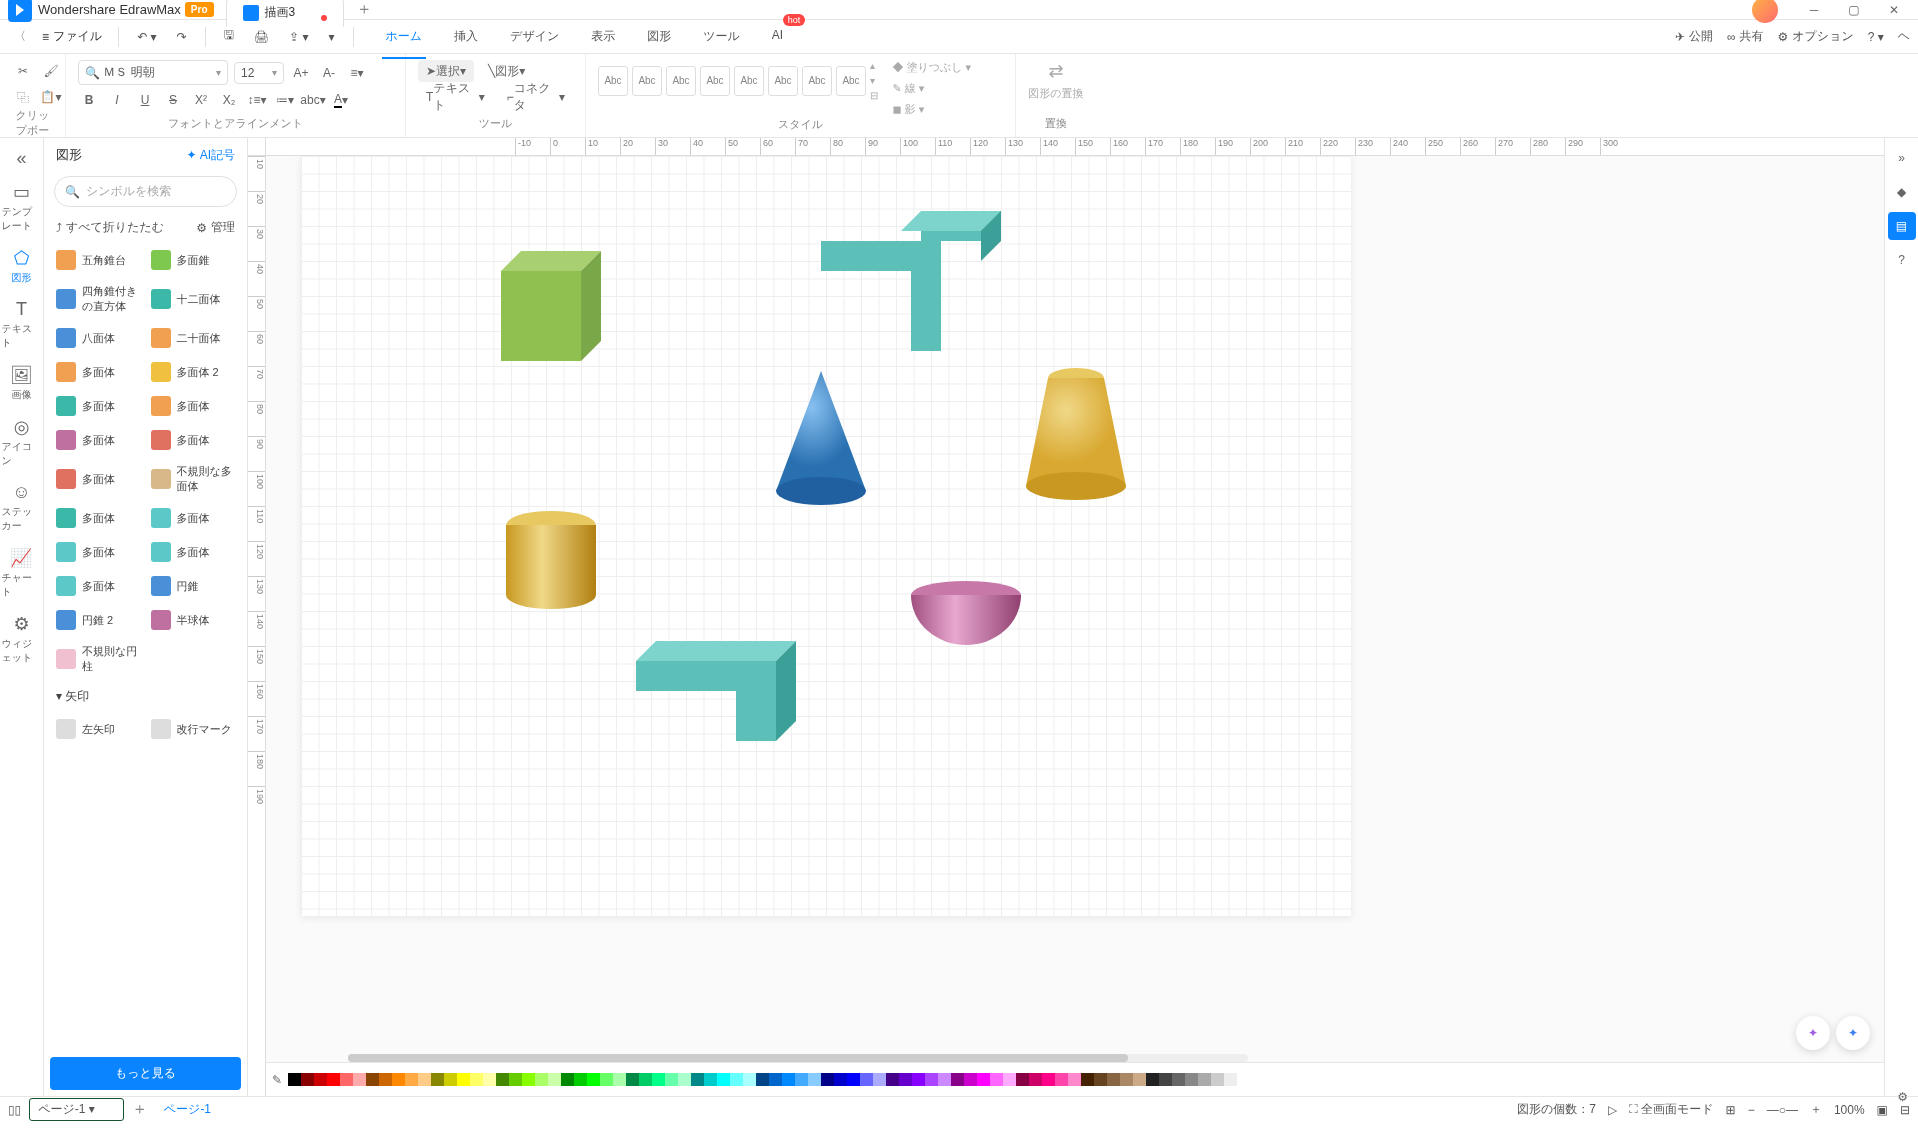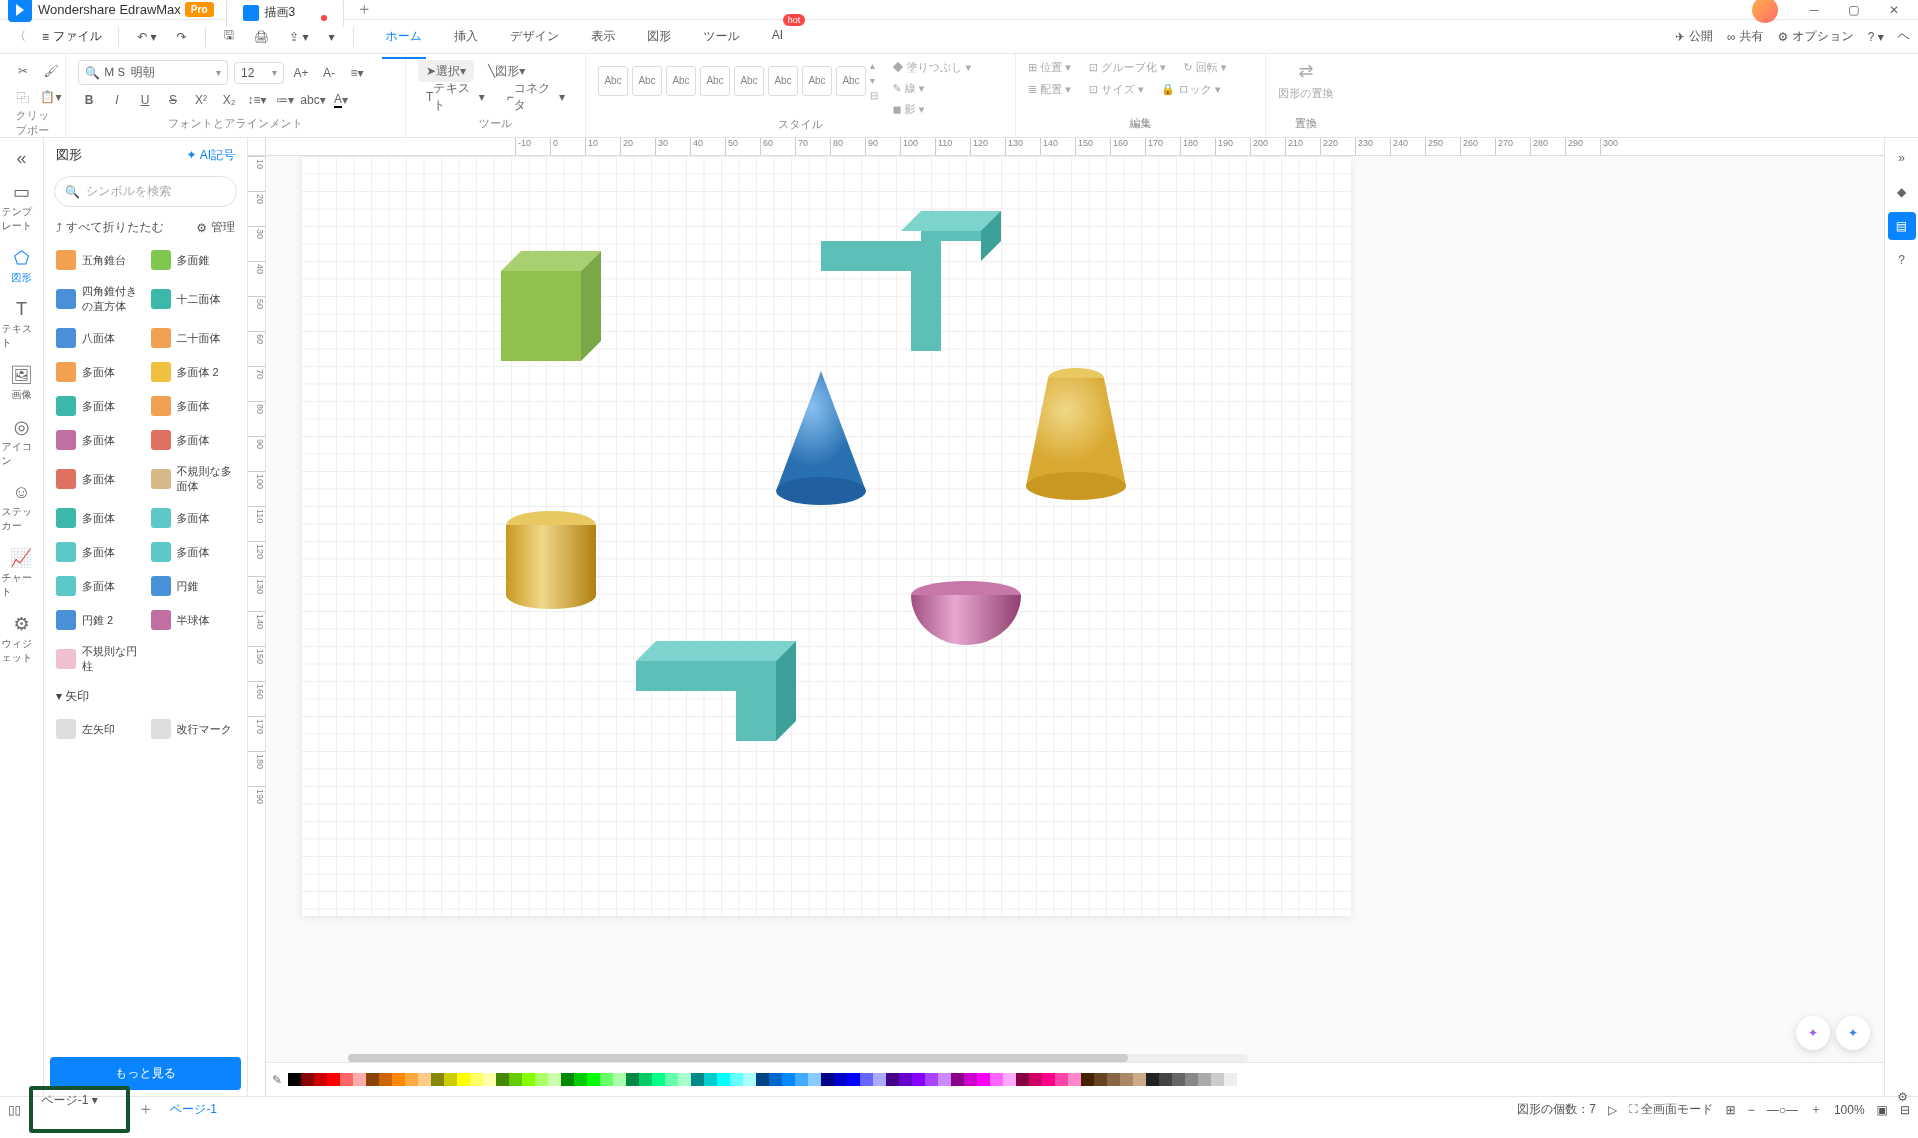--- a/index.html
+++ b/index.html
@@ -230,35 +230,20 @@
           </div>
       </div>
       <div class="rb-col" style="color:#aaa;font-size:11px;margin-left:8px;gap:6px;">
         <div>◆ <span>塗りつぶし</span> ▾</div>
         <div>✎ <span>線</span> ▾</div>
         <div>◼ <span>影</span> ▾</div>
       </div>
     </div>
     <div class="ribbon-label">スタイル</div>
   </div>
-  <div class="ribbon-group" style="width:250px;">
-    <div class="ribbon-group-content rb-col" style="font-size:11px;gap:7px;color:#aaa;">
-      <div class="rb-row" style="gap:18px;">
-        <div>⊞ <span>位置</span> ▾</div>
-        <div>⊡ <span>グループ化</span> ▾</div>
-        <div>↻ <span>回転</span> ▾</div>
-      </div>
-      <div class="rb-row" style="gap:18px;">
-        <div>≣ <span>配置</span> ▾</div>
-        <div>⊡ <span>サイズ</span> ▾</div>
-        <div>🔒 <span>ロック</span> ▾</div>
-      </div>
-    </div>
-    <div class="ribbon-label">編集</div>
-  </div>
   <div class="ribbon-group" style="width:80px;border-right:none;">
     <div class="ribbon-group-content rb-col" style="align-items:center;color:#aaa;">
       <div style="font-size:18px;">⇄</div>
       <div style="font-size:11px;">図形の置換</div>
     </div>
     <div class="ribbon-label">置換</div>
   </div>
 </div>
 
 <div class="main">
@@ -652,21 +637,21 @@
   <div class="right-rail">
     <div class="rr-btn">»</div>
     <div class="rr-btn">◆</div>
     <div class="rr-btn active">▤</div>
     <div class="rr-btn">?</div>
   </div>
 </div>
 
 <div class="statusbar">
   <span>▯▯</span>
-  <span style="border:4px solid #14532d;padding:2px 28px 20px 8px;border-radius:3px;"><span>ページ-1</span> ▾</span>
+  <span style="border:1px solid #14532d;padding:2px 28px 2px 8px;border-radius:3px;"><span>ページ-1</span> ▾</span>
   <span style="font-size:16px;color:#888;">＋</span>
   <span class="sb-tab">ページ-1</span>
   <div class="sb-right">
     <span><span>図形の個数：</span><span>7</span></span>
     <span>▷</span>
     <span>⛶ <span>全画面モード</span></span>
     <span>⊞</span>
     <span>−</span>
     <span>—○—</span>
     <span>＋</span>

